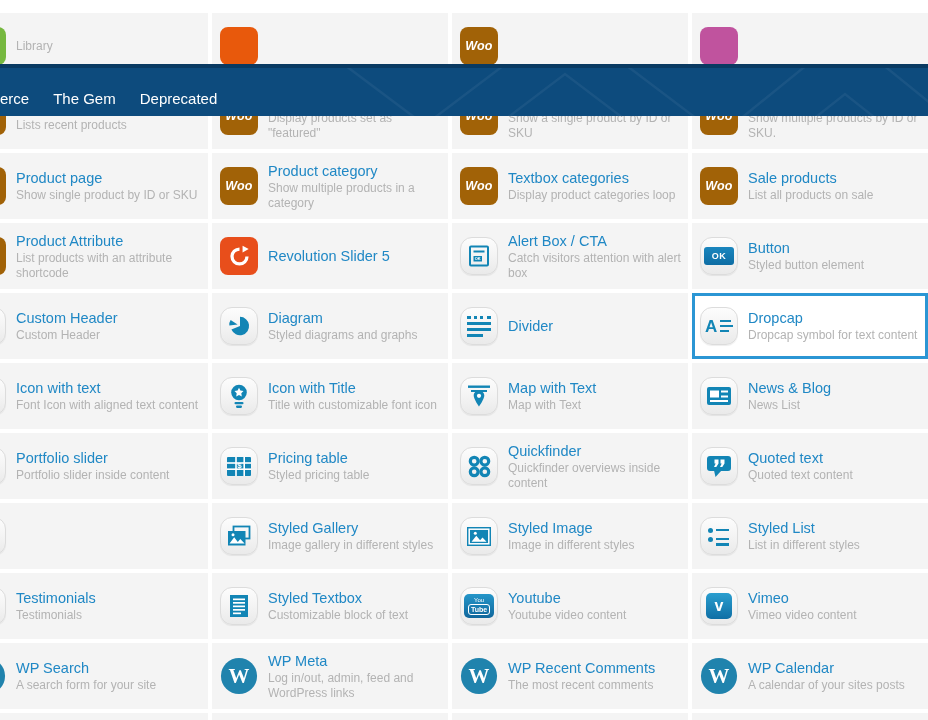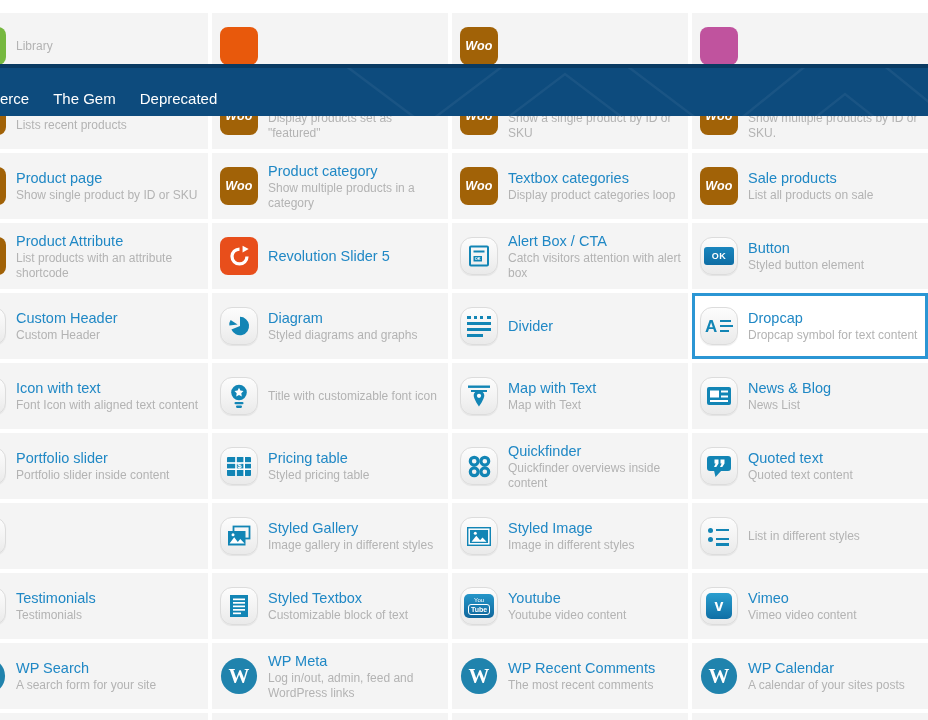--- a/index.html
+++ b/index.html
@@ -246,20 +246,21 @@
     <div class="cell">
       <span class="ic lb">
         <svg width="22" height="25" viewBox="0 0 22 25">
       <circle cx="11" cy="8.5" r="7.8" fill="#1285b5"></circle>
       <path d="M11 3.8l1.4 2.8 3.1.5-2.2 2.2.5 3.1-2.8-1.5-2.8 1.5.5-3.1L6.5 7.1l3.1-.5z" fill="#fff"></path>
       <rect x="6.5" y="18" width="9" height="2.3" rx="1.1" fill="#1285b5"></rect>
       <rect x="8" y="21.6" width="6" height="2.3" rx="1.1" fill="#1285b5"></rect>
         </svg>
       </span>
       <div class="txt">
+        <div class="title">Icon with Title</div>
         <div class="desc">Title with customizable font icon</div>
       </div>
     </div>
     <div class="cell">
       <span class="ic lb">
         <svg width="24" height="25" viewBox="0 0 24 25">
       <rect x="1" y="1.5" width="22" height="2.4" fill="#1285b5"></rect>
       <rect x="4" y="6" width="16" height="2" fill="#1285b5"></rect>
       <path d="M12 6.5c-3 0-5.3 2.3-5.3 5.1 0 3.7 5.3 11 5.3 11s5.3-7.3 5.3-11c0-2.8-2.3-5.1-5.3-5.1z" fill="#1285b5"></path>
       <circle cx="12" cy="11.8" r="2.1" fill="#fff"></circle>
@@ -372,20 +373,21 @@
       <span class="ic lb">
         <span class="slist">
       <i class="d" style="left:0;top:2px"></i>
           <i class="l" style="top:3.2px"></i>
       <i class="d" style="left:0;top:11px"></i>
           <i class="l" style="top:12.2px"></i>
       <i class="l" style="top:17.8px"></i>
         </span>
       </span>
       <div class="txt">
+        <div class="title">Styled List</div>
         <div class="desc">List in different styles</div>
       </div>
     </div>
     <div class="cell first">
       <span class="ic lb"></span>
       <div class="txt">
         <div class="title">Testimonials</div>
         <div class="desc">Testimonials</div>
       </div>
     </div>

